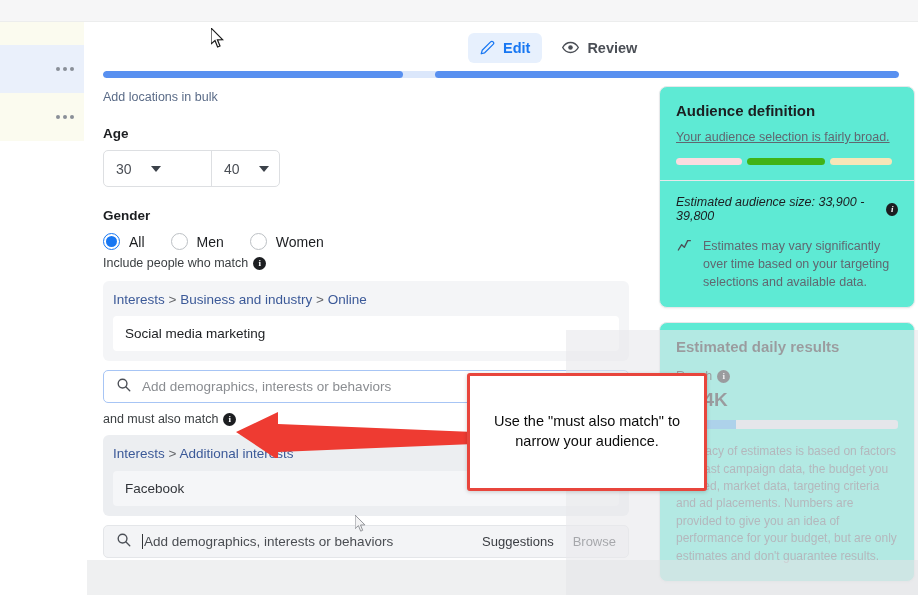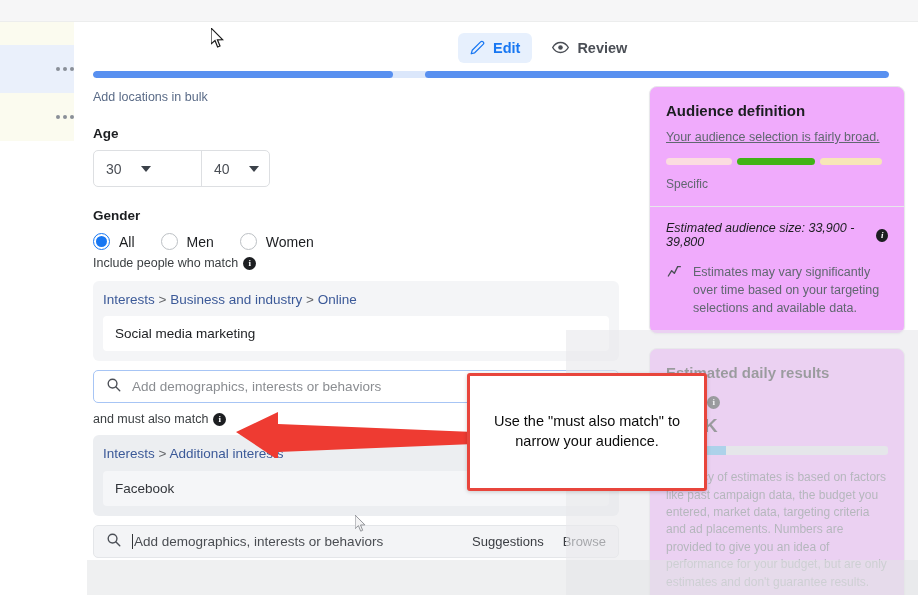--- a/index.html
+++ b/index.html
@@ -29,21 +29,21 @@
   .rail-row.blue { top:23px; background:#eaf0fb; }
   .rail-row.cream { top:71px; background:#fbfbef; }
   .rail-row.cream2 { top:0px; background:#fbfbef; height:23px;}
   .dots { display:flex; gap:3px; }
   .dots i { width:4px; height:4px; border-radius:50%; background:#8a8f98; display:block; }
   .rail-edge { position:absolute; left:84px; top:22px; width:3px; height:573px;
      background:linear-gradient(90deg,#e3e3e5,#f2f2f3); }
 
   
   .main-panel {
-    position:absolute; left:74px; top:22px; width:831px; height:573px;
+    position:absolute; left:84px; top:22px; width:831px; height:573px;
     background:#ffffff;
   }
 
   
   .tabs { position:absolute; left:384px; top:10px; display:flex; align-items:center; gap:8px; }
   .tab {
     display:flex; align-items:center; gap:8px;
     padding:7px 12px; border-radius:6px; font-size:14.5px; font-weight:bold;
     color:#4b4f56; cursor:pointer;
   }
@@ -111,21 +111,21 @@
 
   .mustmatch { margin-top:9px; }
 
   .target-card2 { margin-top:9px; width:526px; background:#eceef1; border-radius:6px;
       padding:9px 10px 10px; }
   .chip-box2 { margin-top:6px; background:#f5f6f8; border-radius:4px; padding:10px 12px;
       font-size:13.5px; color:#32353a; }
 
   
   .right-col { position:absolute; left:575px; top:64px; width:256px; }
-  .rcard { background:#f0abfc; border:1px solid #e7e8ea; border-radius:8px;
+  .rcard { background:#5eead4; border:1px solid #e7e8ea; border-radius:8px;
      padding:15px 16px 16px; box-shadow:0 1px 2px rgba(0,0,0,.05); }
   .rcard + .rcard { margin-top:14px; }
   .rtitle { font-size:15px; font-weight:bold; color:#1c1e21; }
   .rsub { font-size:12.5px; color:#606770; margin-top:11px;text-decoration:underline; }
   .gauge { display:flex; gap:5px; margin-top:14px; }
   .gauge span { height:7px; border-radius:4px; display:block; }
   .gauge .s1 { width:66px; background:#fbdce0; }
   .gauge .s2 { width:78px; background:#41b316; }
   .gauge .s3 { width:62px; background:#f7e6b8; }
   .gauge-lbl { font-size:12px; color:#606770; margin-top:12px; }
@@ -292,21 +292,20 @@
     <div class="right-col">
 
       <div class="rcard">
         <div class="rtitle">Audience definition</div>
         <div class="rsub">Your audience selection is fairly broad.</div>
         <div class="gauge">
           <span class="s1"></span>
           <span class="s2"></span>
           <span class="s3"></span>
         </div>
-        <div class="gauge-lbl">Specific</div>
         <div class="divider"></div>
         <div class="est-line">
           <span>Estimated audience size: 33,900 - 39,800</span>
           <span class="info">i</span>
         </div>
         <div class="note">
           <span>
             <svg width="18" height="16" viewBox="0 0 24 24" fill="none" stroke="#4b4f56" stroke-width="2" stroke-linecap="round" stroke-linejoin="round">
                 <polyline points="2,18 7,10 11,14 16,4"></polyline>
                 <polyline points="16,4 20,4"></polyline>

